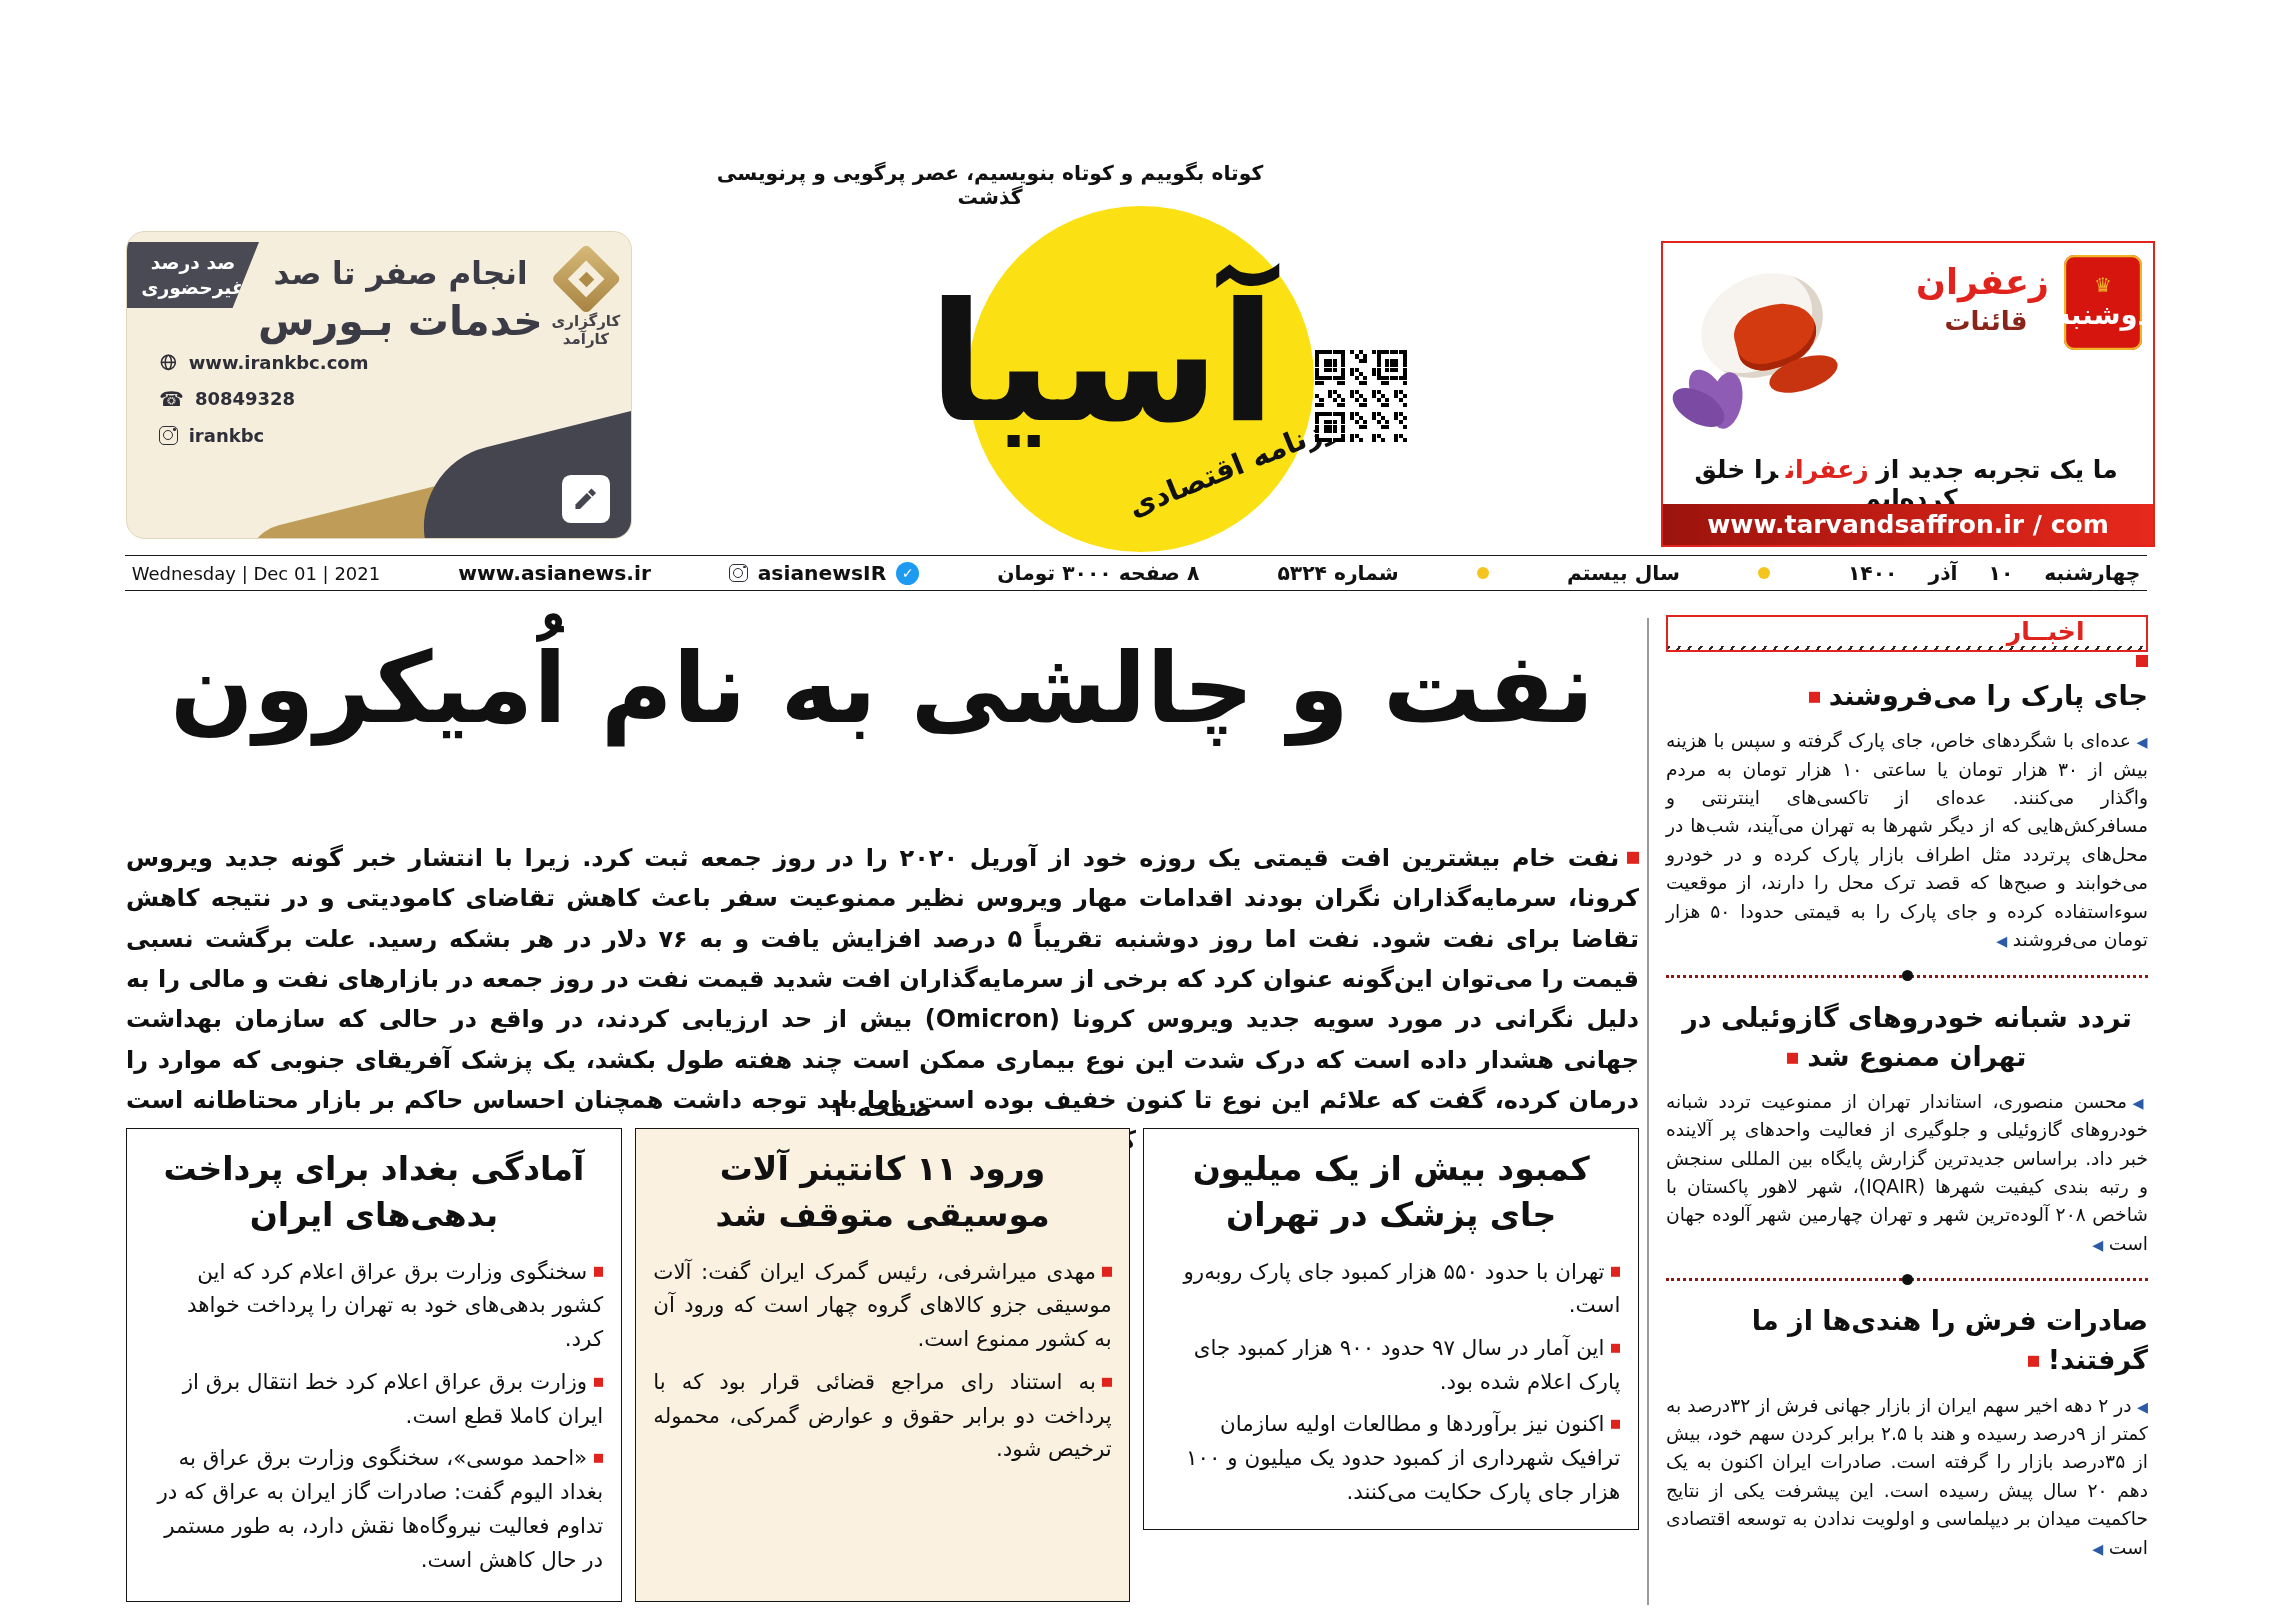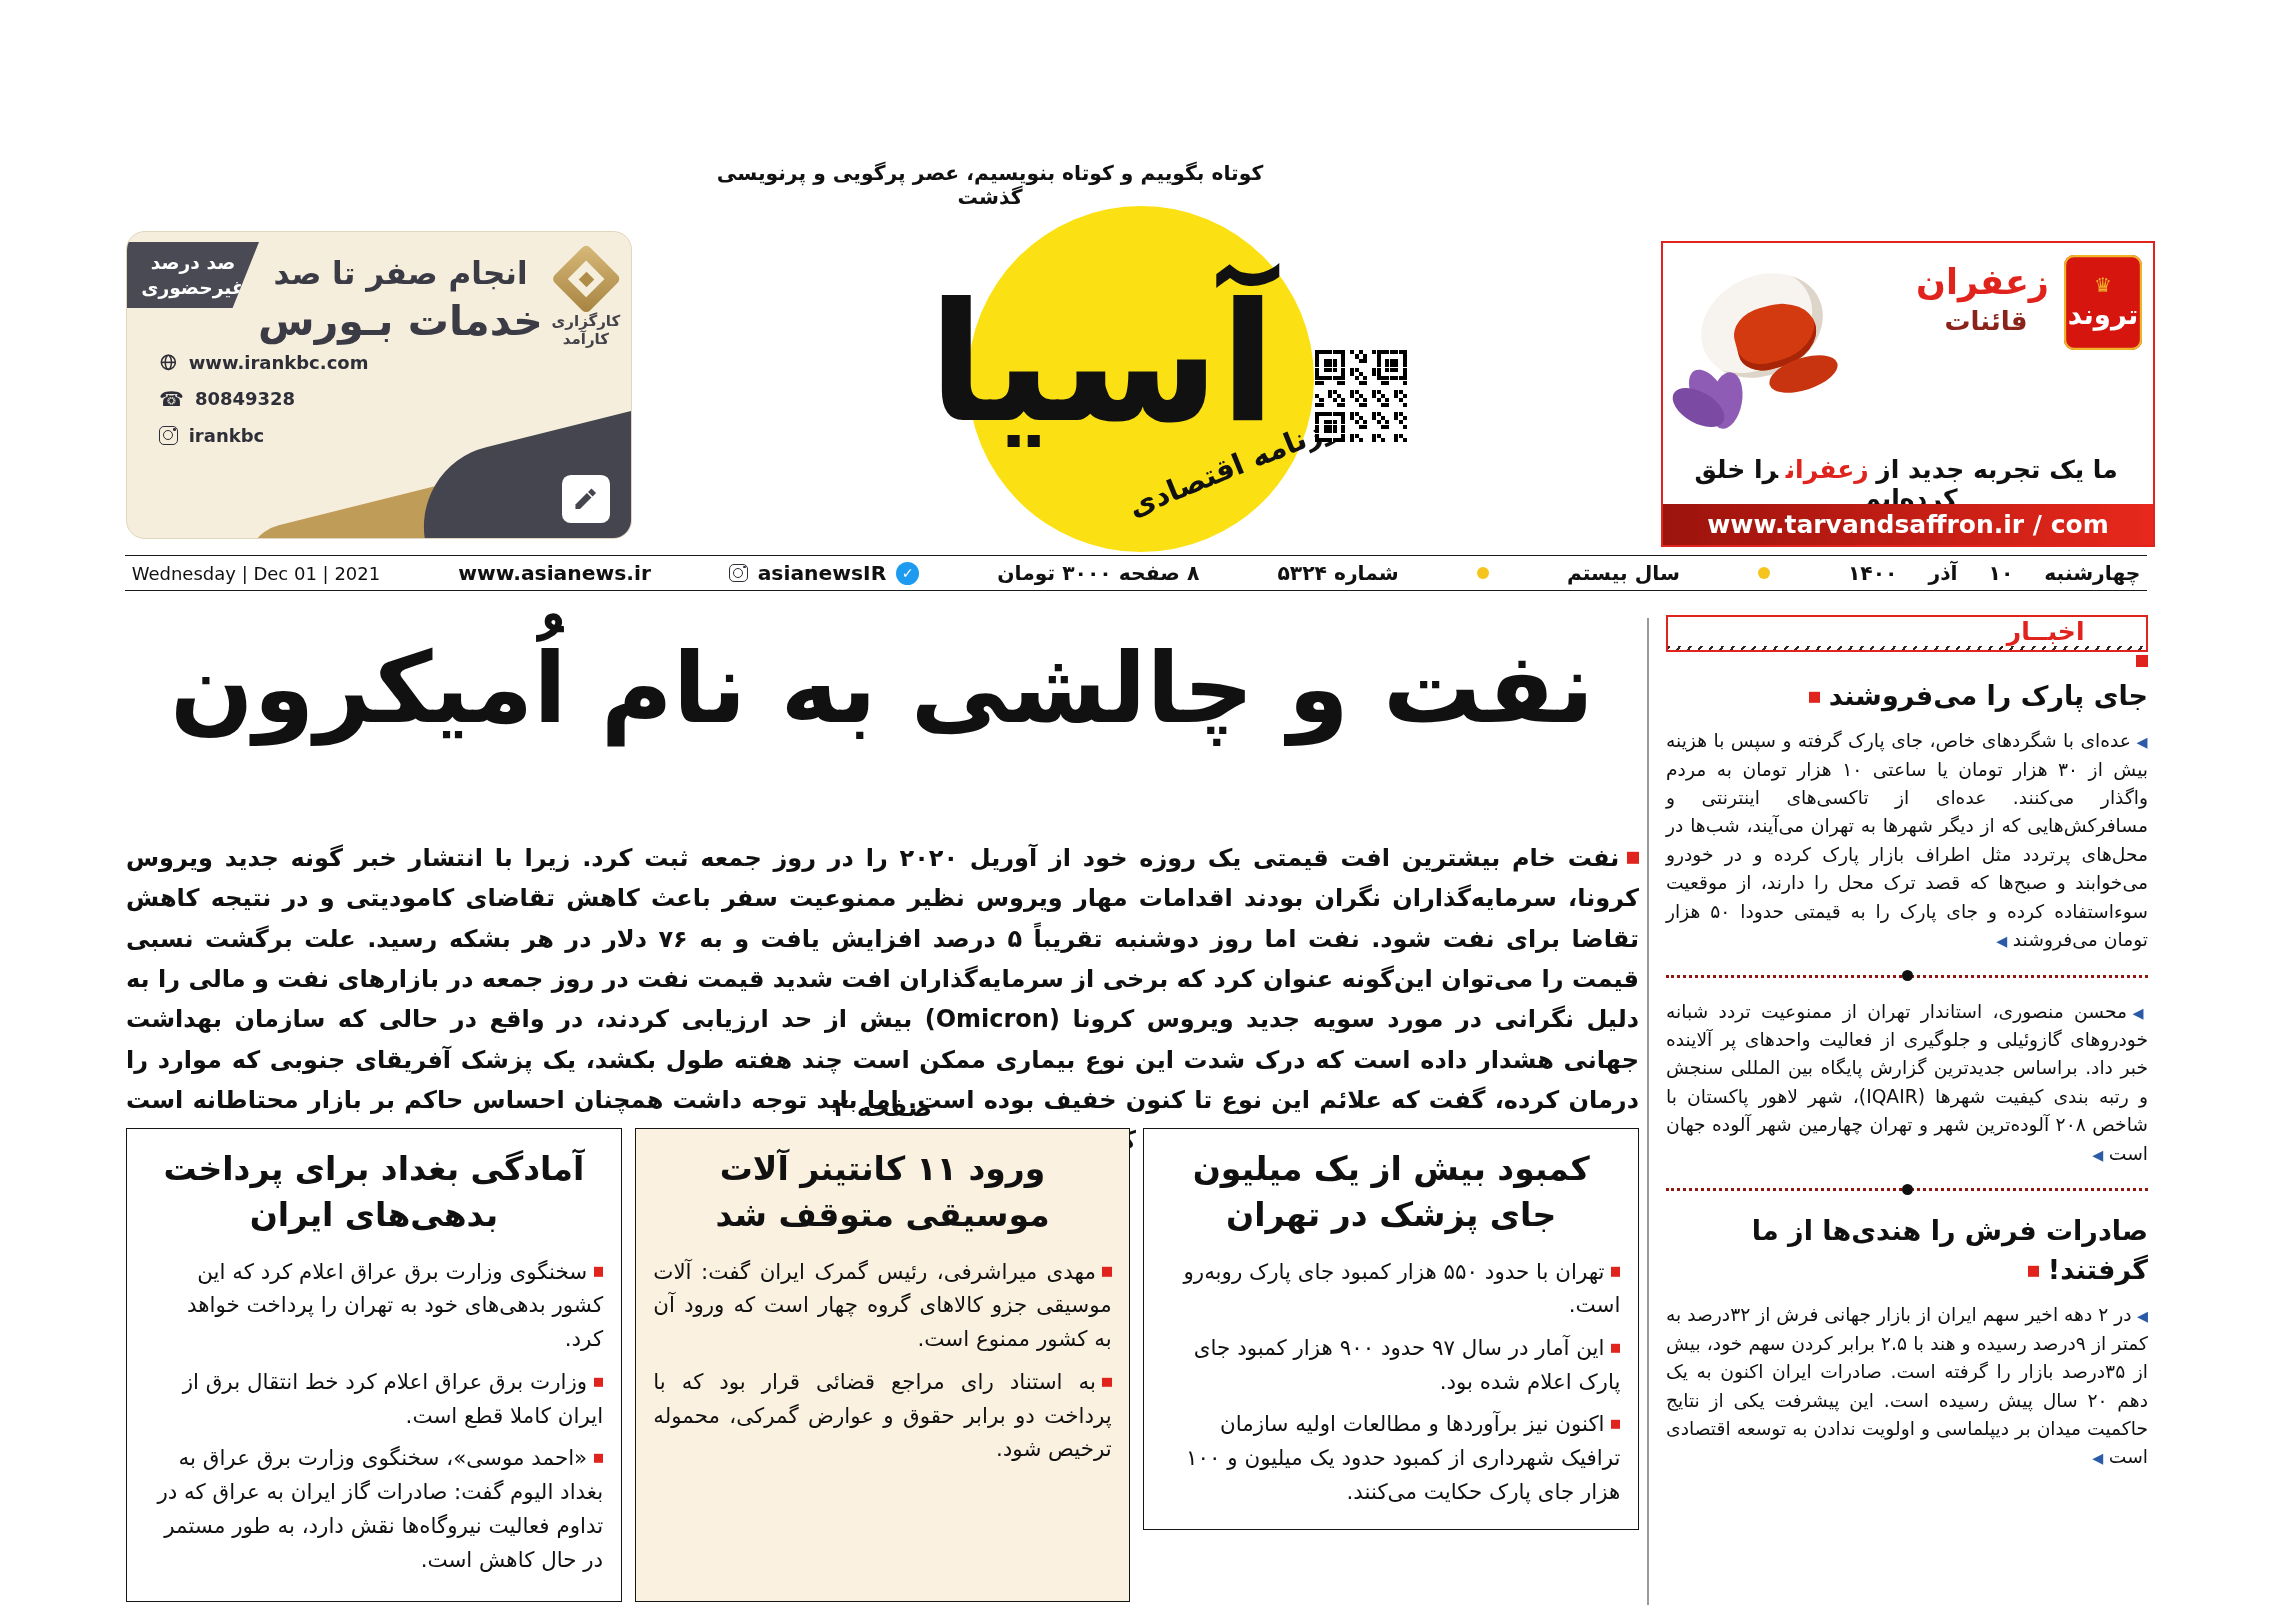--- a/index.html
+++ b/index.html
@@ -391,21 +391,21 @@
     <svg width="27.5" height="27.5" viewBox="0 0 24 24">
         <path d="M3 17l10-10 4 4-10 10H3v-4z" fill="#45454f"></path>
         <path d="M14 6l3-3 4 4-3 3z" fill="#45454f"></path>
       </svg>
   </div>
 </div>
 
 <div class="abs saffron">
   <div class="saffron-logo">
     <span class="crown">♛</span>
-    <span class="txt">تروند</span>
+    <span class="txt">دوشنبه</span>
   </div>
   <div class="saffron-brand">
     <div class="b1">زعفران</div>
     <div class="b2">قائنات</div>
   </div>
   <div class="bowl">
     <div class="cup"></div>
       <div class="spice"></div>
       <div class="spill"></div>
     <div class="petal p1"></div>
@@ -472,20 +472,21 @@
   </div>
 
   <article class="s-article">
     <h3 class="s-title"><span>جای پارک را می‌فروشند</span><span class="tsq"></span></h3>
     <p class="s-body">عده‌ای با شگردهای خاص، جای پارک گرفته و سپس با هزینه بیش از ۳۰ هزار تومان یا ساعتی ۱۰ هزار تومان به مردم واگذار می‌کنند. عده‌ای از تاکسی‌های اینترنتی و مسافرکش‌هایی که از دیگر شهرها به تهران می‌آیند، شب‌ها در محل‌های پرتردد مثل اطراف بازار پارک کرده و در خودرو می‌خوابند و صبح‌ها که قصد ترک محل را دارند، از موقعیت سوءاستفاده کرده و جای پارک را به قیمتی حدودا ۵۰ هزار تومان می‌فروشند</p>
   </article>
 
   <div class="sep"></div>
 
   <article class="s-article">
+    <h3 class="s-title center"><span>تردد شبانه خودروهای گازوئیلی در تهران ممنوع شد</span><span class="tsq"></span></h3>
     <p class="s-body">محسن منصوری، استاندار تهران از ممنوعیت تردد شبانه خودروهای گازوئیلی و جلوگیری از فعالیت واحدهای پر آلاینده خبر داد. براساس جدیدترین گزارش پایگاه بین المللی سنجش و رتبه بندی کیفیت شهرها (IQAIR)، شهر لاهور پاکستان با شاخص ۲۰۸ آلوده‌ترین شهر و تهران چهارمین شهر آلوده جهان است</p>
   </article>
 
   <div class="sep"></div>
 
   <article class="s-article">
     <h3 class="s-title"><span>صادرات فرش را هندی‌ها از ما گرفتند!</span><span class="tsq"></span></h3>
     <p class="s-body">در ۲ دهه اخیر سهم ایران از بازار جهانی فرش از ۳۲درصد به کمتر از ۹درصد رسیده و هند با ۲.۵ برابر کردن سهم خود، بیش از ۳۵درصد بازار را گرفته است. صادرات ایران اکنون به یک دهم ۲۰ سال پیش رسیده است. این پیشرفت یکی از نتایج حاکمیت میدان بر دیپلماسی و اولویت ندادن به توسعه اقتصادی است</p>
   </article>
 </aside>

